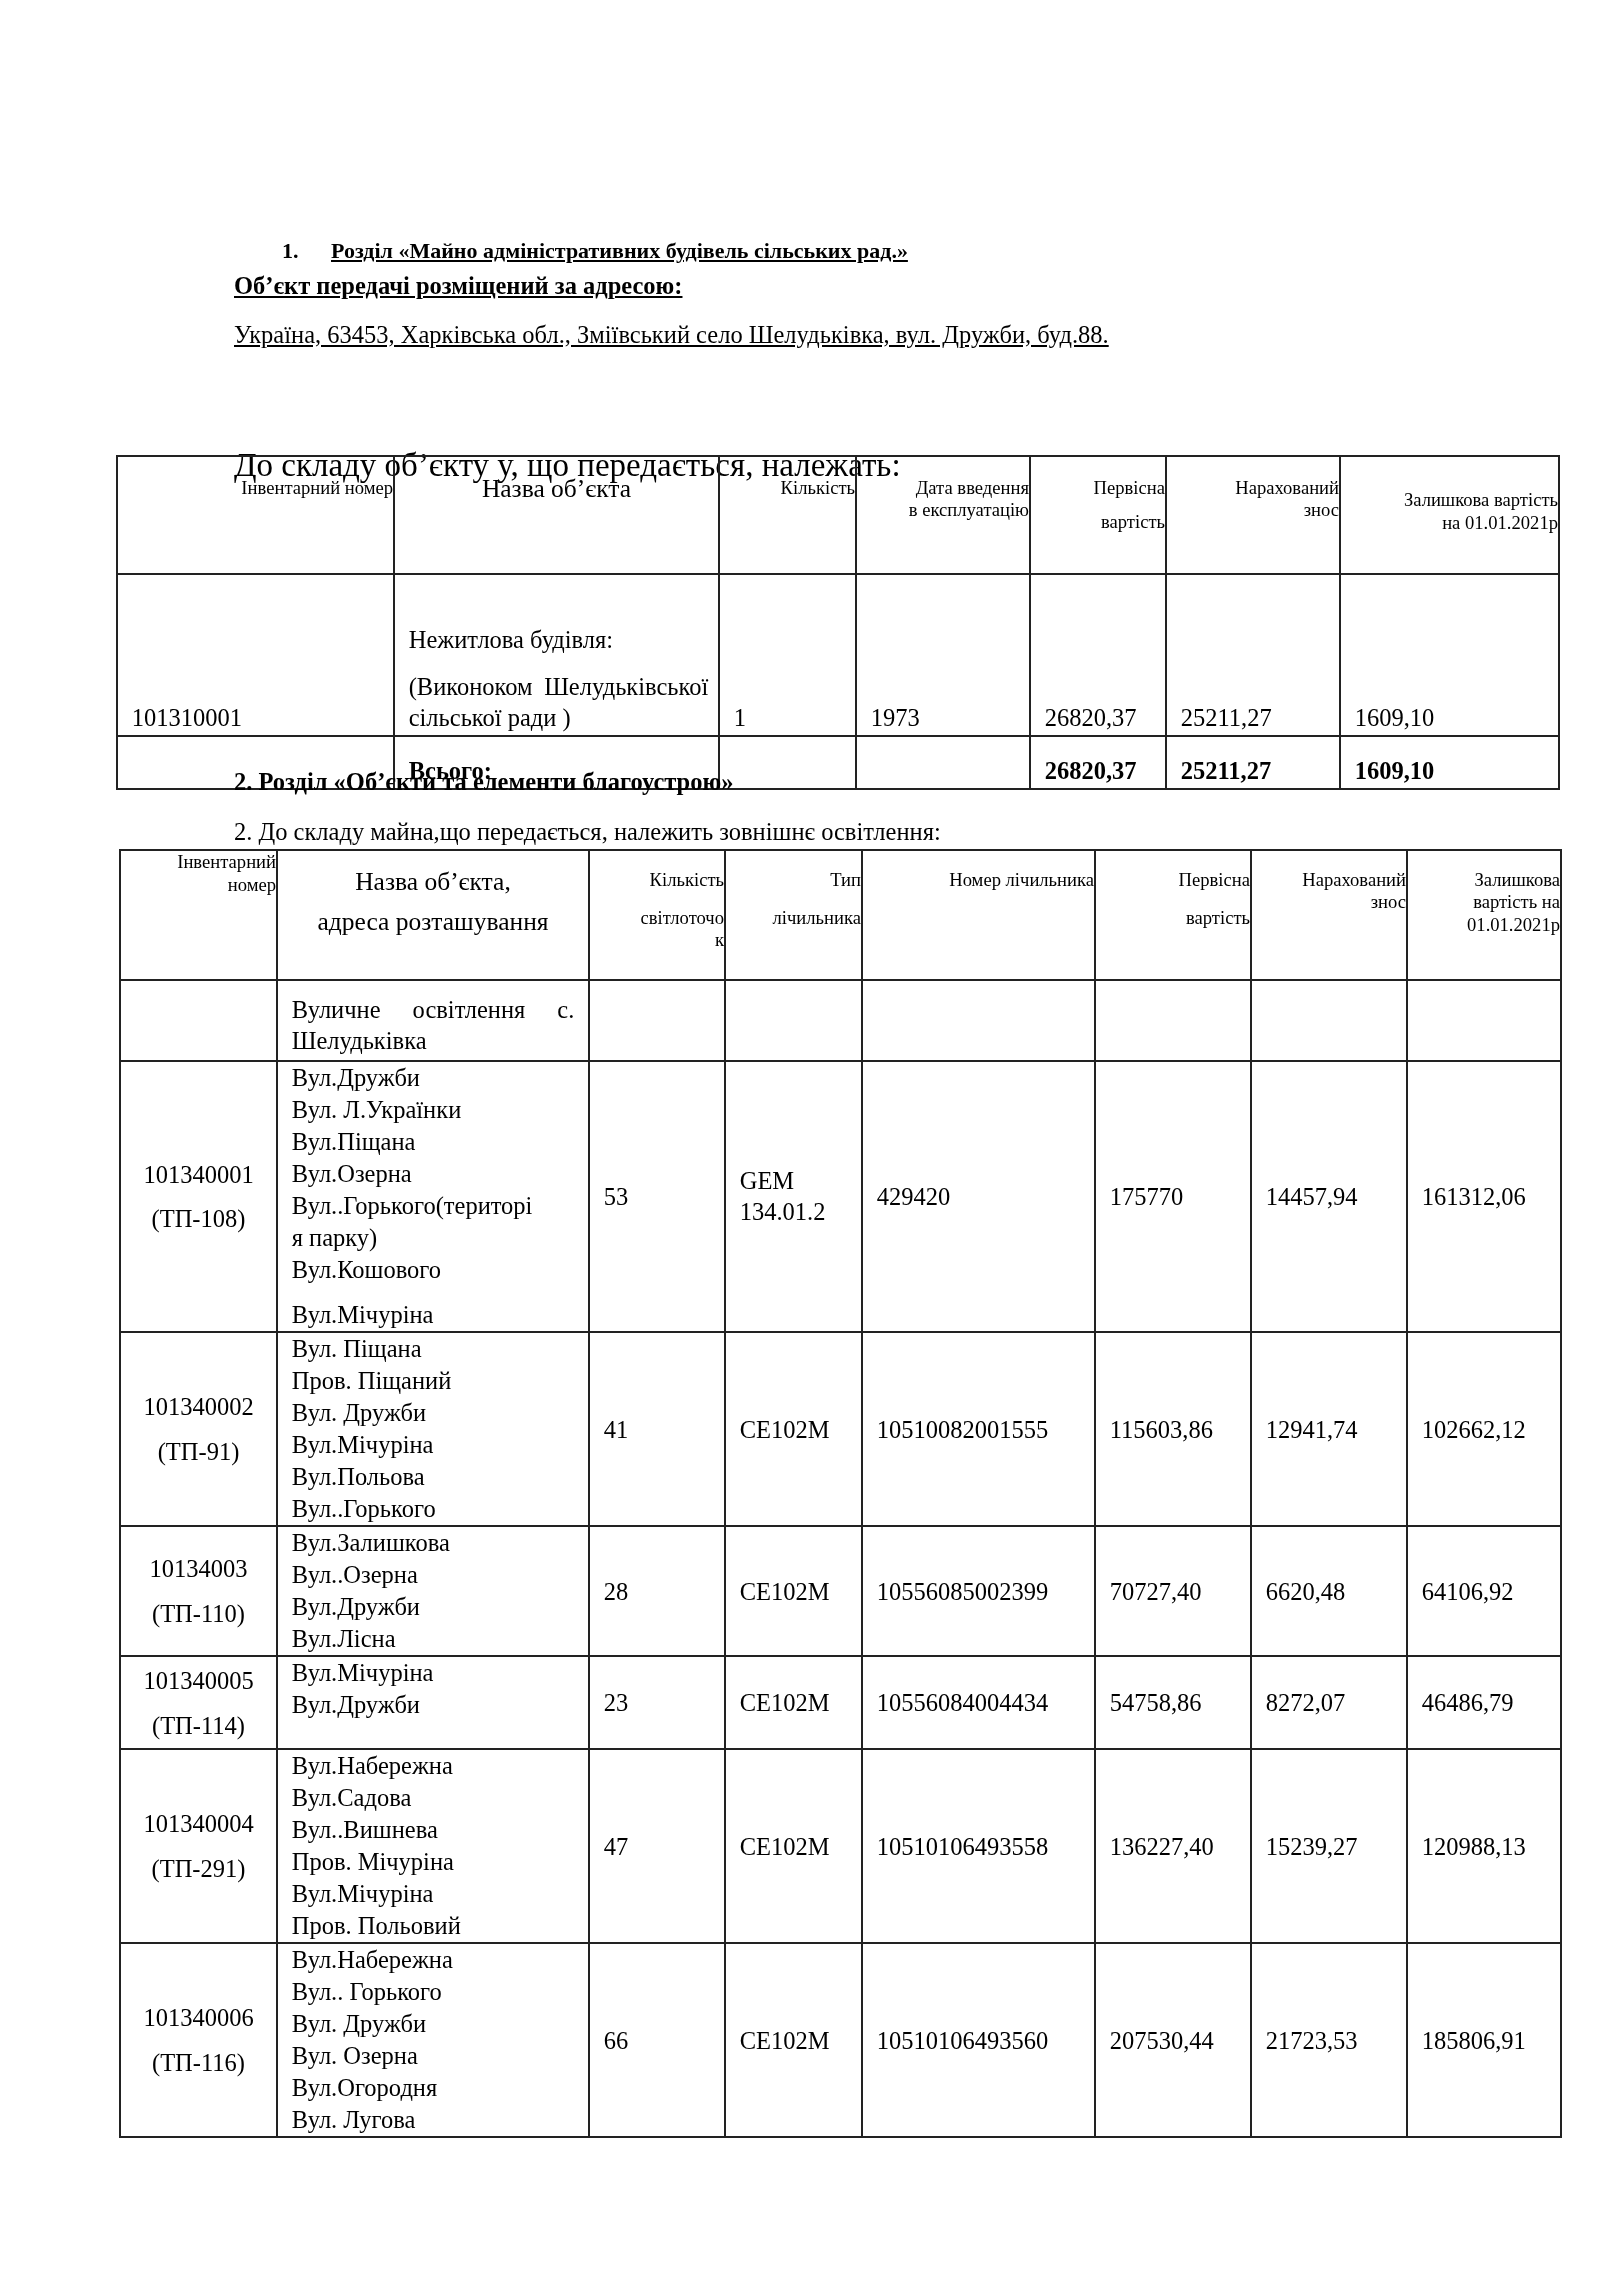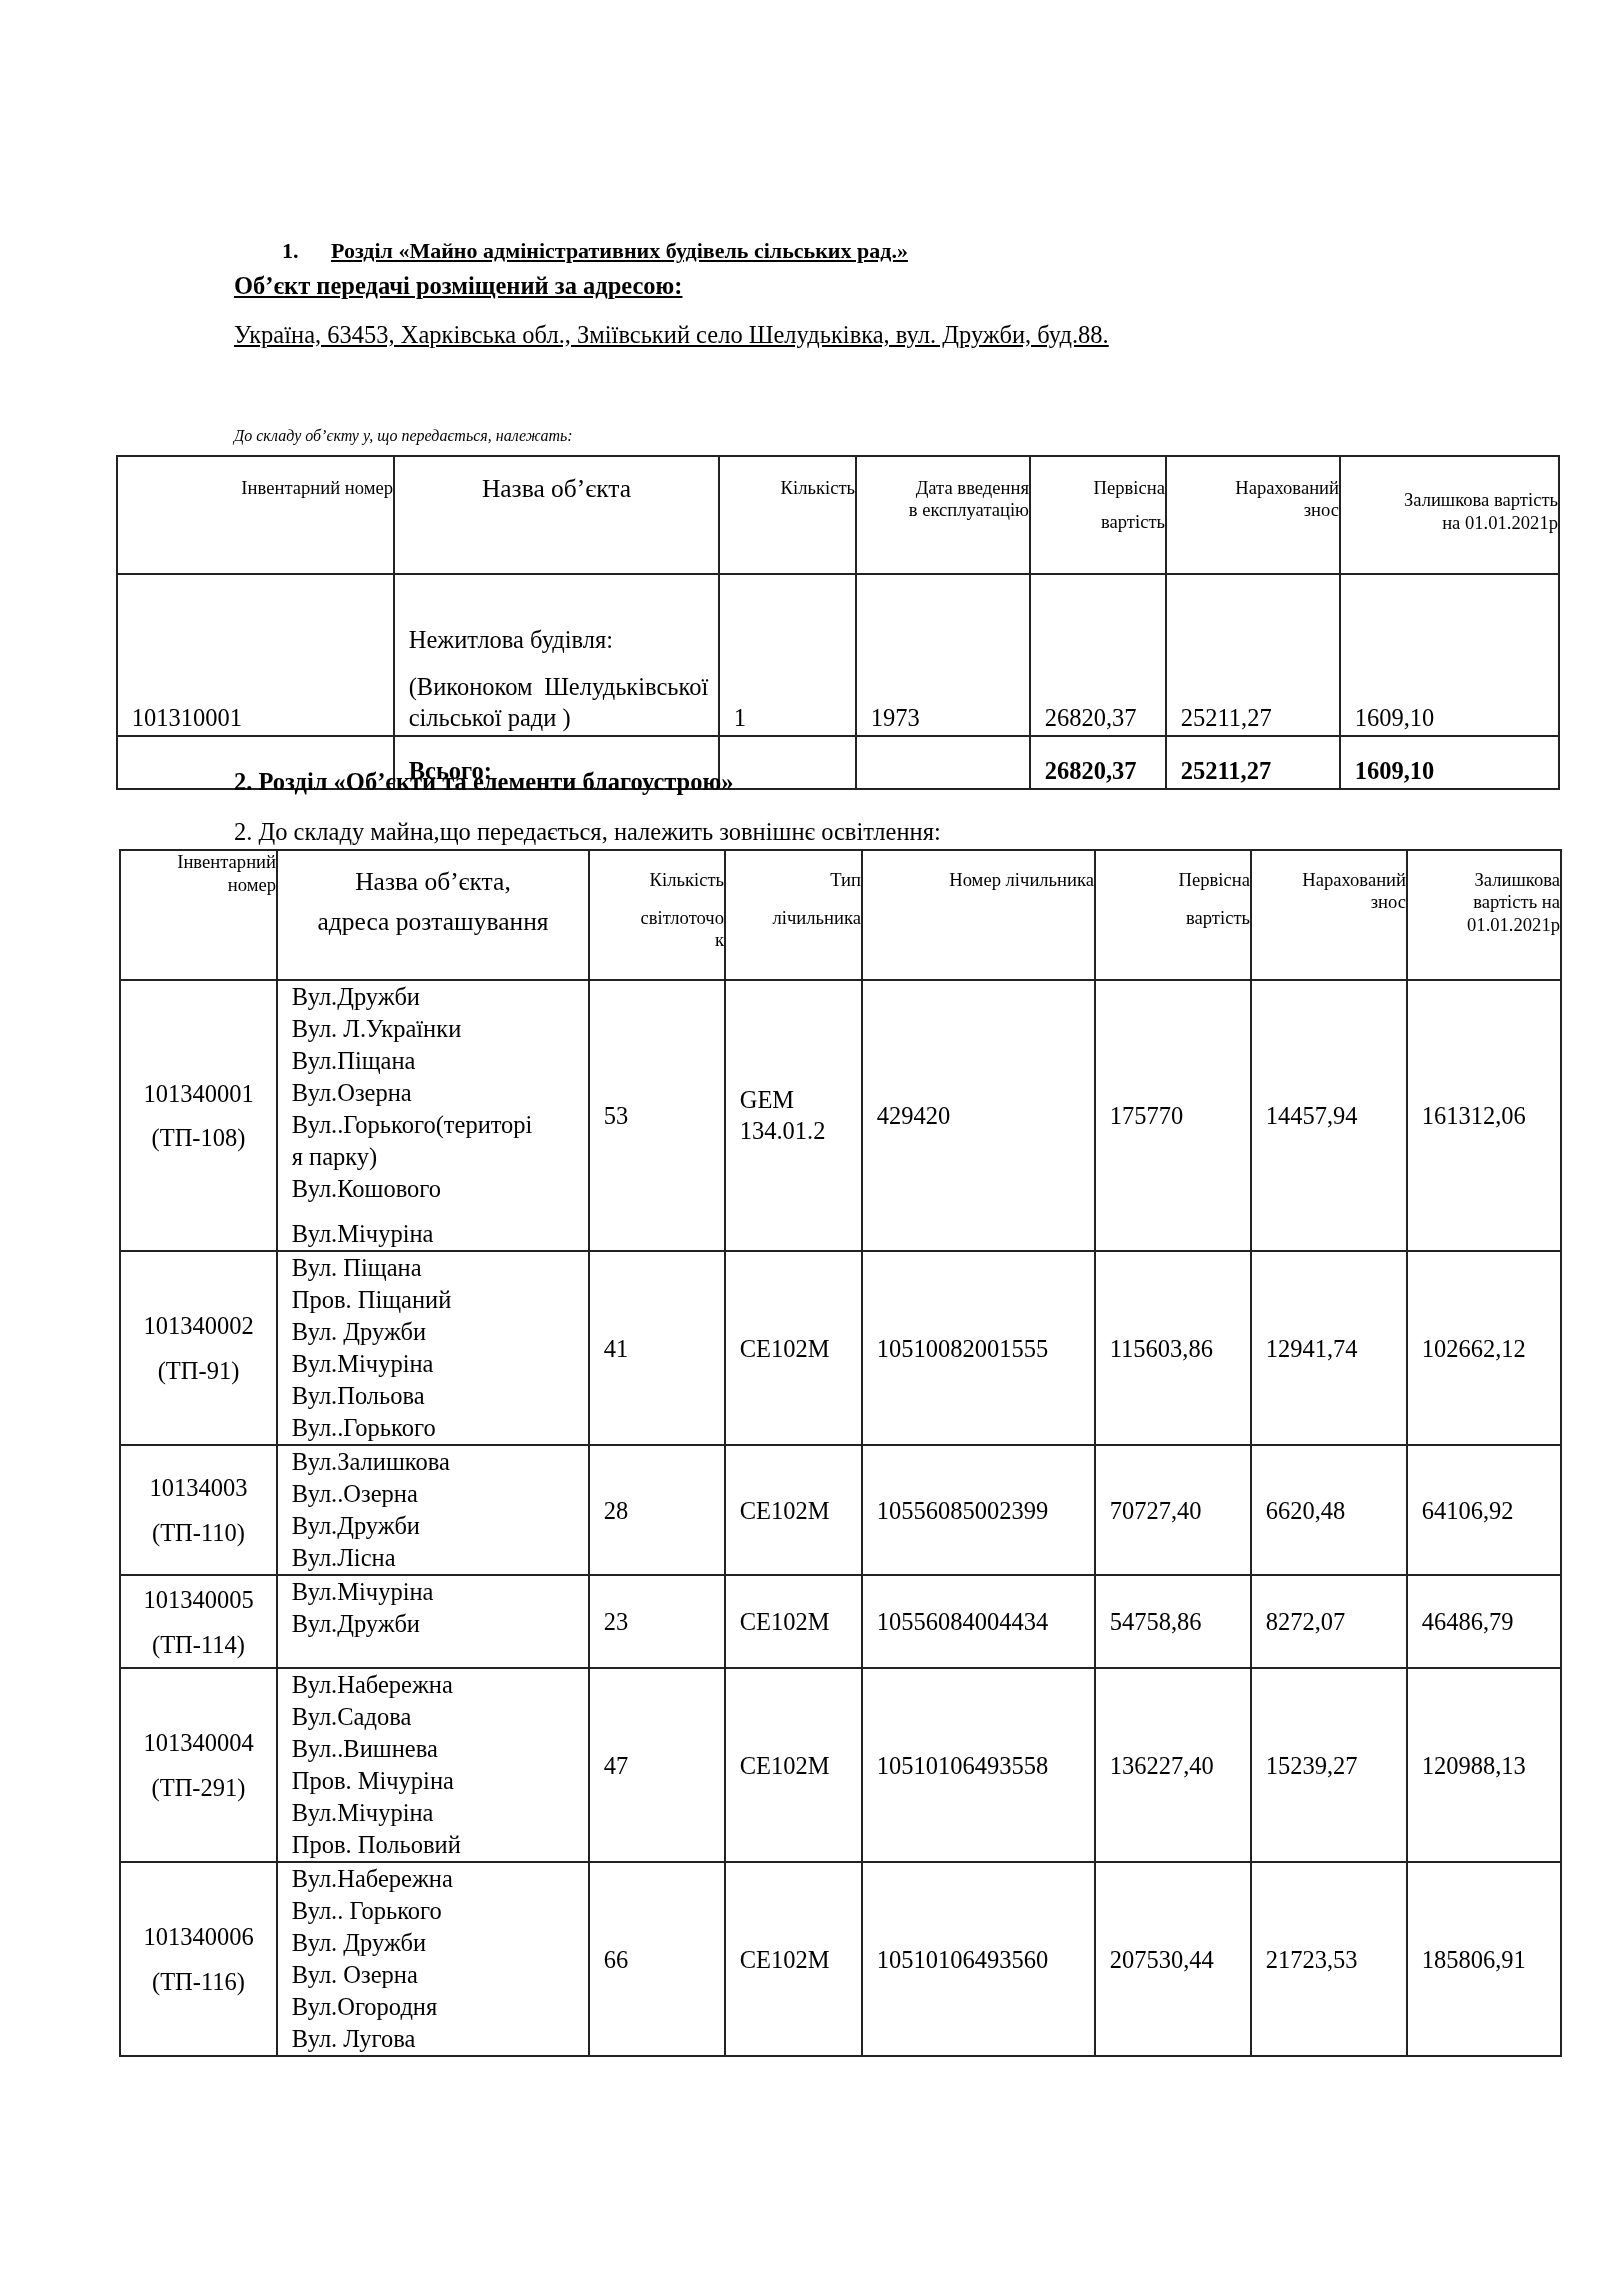--- a/index.html
+++ b/index.html
@@ -14,21 +14,21 @@
     }
     .h1 .num { display: inline-block; width: 49px; }
     .h1 .u { text-decoration: underline; }
     .h2 {
       left: 234px; top: 272px; font-size: 24.5px; font-weight: bold; text-decoration: underline; white-space: nowrap;
     }
     .addr {
       left: 234px; top: 321px; font-size: 24.5px; text-decoration: underline; white-space: nowrap;
     }
     .intro1 {
-      left: 234px; top: 427px; font-size: 16px; white-space: nowrap; font-style: italic;
+      left: 234px; top: 447px; font-size: 33px; white-space: nowrap;
     }
     table { border-collapse: collapse; position: absolute; table-layout: fixed; }
     td { border: 2px solid #222; padding: 0; vertical-align: top; font-size: 24.5px; line-height: 31px; }
     .hdr-small { font-size: 18.6px; line-height: 22.5px; text-align: right; }
 
     
     #t1 { left: 116px; top: 455px; width: 1444px; }
     #t1 .r-head td { height: 84px; }
     #t1 .r-data td { height: 158px; vertical-align: bottom; }
     #t1 .r-total td { height: 49px; vertical-align: bottom; font-weight: bold; }
@@ -155,20 +155,32 @@
     <td class="hdr-small" style="padding-top:17.6px">
           <div>Нарахований</div>
           <div>знос</div>
         </td>
     <td class="hdr-small" style="padding-top:17.6px">
           <div>Залишкова</div>
           <div>вартість на</div>
           <div>01.01.2021р</div>
         </td>
   </tr>
+  <tr style="height:81px">
+    <td></td>
+    <td class="lp" style="padding-right:13.7px;padding-top:13.7px;vertical-align:top">
+          <div class="just">Вуличне освітлення с. Шелудьківка</div>
+        </td>
+    <td></td>
+    <td></td>
+    <td></td>
+    <td></td>
+    <td></td>
+    <td></td>
+  </tr>
   </tbody>
     <tbody id="t2-body">
   <tr style="height: 259px;">
     <td class="c mid">
       <div>101340001</div>
       <div style="margin-top:13.7px">(ТП-108)</div>
     </td>
     <td class="lp streets">
           <div>Вул.Дружби</div>
           <div>Вул. Л.Українки</div>

